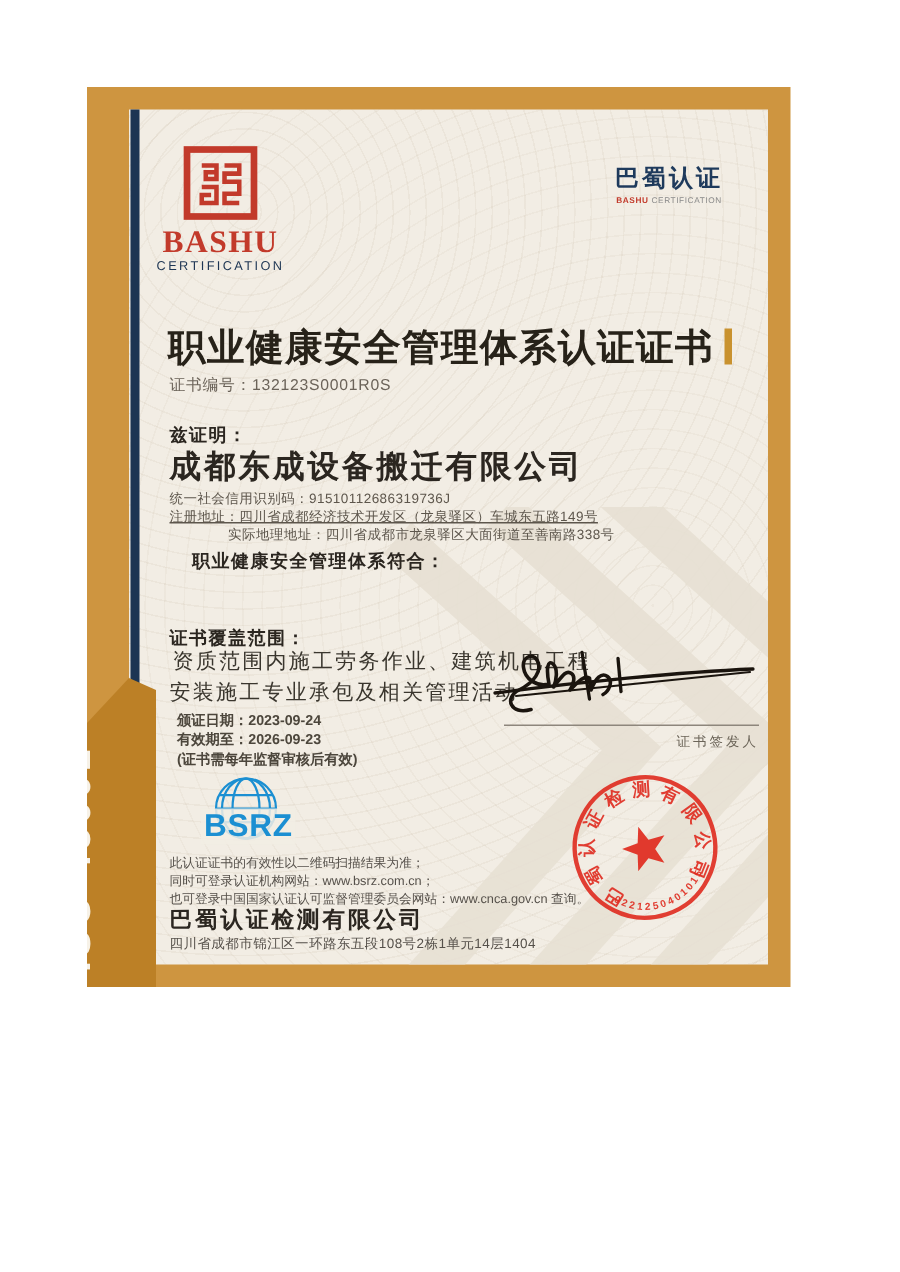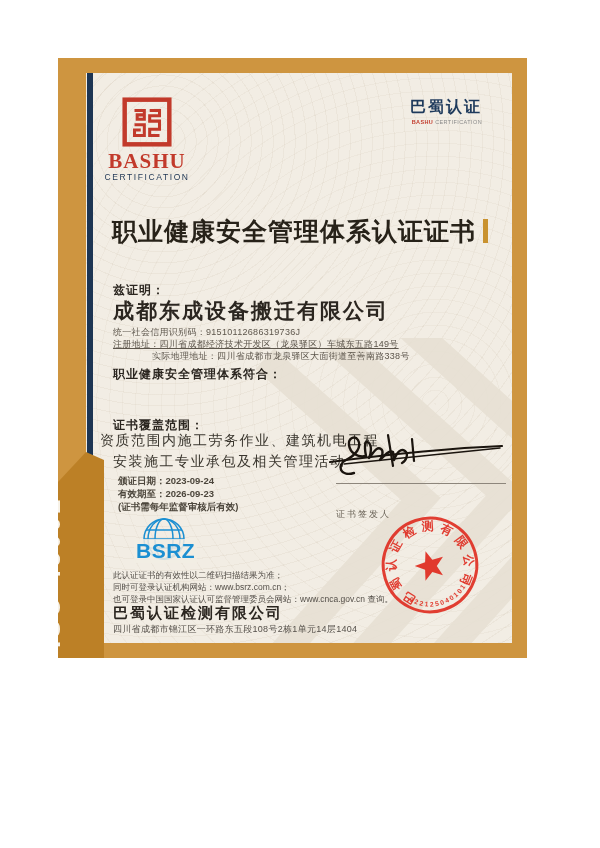--- a/index.html
+++ b/index.html
@@ -21,42 +21,42 @@
   .ribbon .txt{position:absolute;left:9px;bottom:10px;transform-origin:left bottom;
           transform:rotate(-90deg);white-space:nowrap;color:#f7f2e8;font-weight:bold;
           font-size:26px;letter-spacing:3px;}
 
   
   .bashu-logo{left:36px;top:24px;width:50px;height:50px;}
   .bashu-word{left:8px;top:76px;width:106px;text-align:center;color:#C23A2B;
           font-family:"Liberation Serif", serif;font-weight:bold;font-size:21px;letter-spacing:1px;}
   .bashu-sub{left:8px;top:99px;width:106px;text-align:center;color:#1D3553;
           font-size:8.5px;letter-spacing:1.6px;}
-  .brand{right:30px;top:24px;text-align:right;}
+  .brand{right:30px;top:36px;text-align:center;}
   .brand-cn{color:#1E3A5C;font-weight:bold;font-size:16px;letter-spacing:2px;}
   .brand-en{font-size:5.5px;letter-spacing:.4px;color:#8a8a8a;margin-top:1px;}
   .brand-en b{color:#C23A2B;}
 
   
   .title{left:26px;top:142px;font-size:25px;font-weight:bold;color:#272219;letter-spacing:1px;white-space:nowrap;}
   .caret{display:inline-block;width:5px;height:24px;background:#C9922F;margin-left:7px;vertical-align:-3px;}
   .certno{left:27px;top:177px;font-size:10.5px;color:#6b6359;letter-spacing:.5px;}
 
   
   .lbl{font-size:12px;font-weight:bold;color:#2b2620;letter-spacing:1px;}
   .company{left:27px;top:224px;font-size:21px;font-weight:bold;color:#2b2620;letter-spacing:2px;}
   .fine{font-size:9px;color:#5d564c;letter-spacing:.3px;}
   .std-val{left:27px;top:309px;font-size:15px;color:#33302a;letter-spacing:.5px;font-weight:500;}
   .scope-line{font-size:14px;color:#3a362e;letter-spacing:1.5px;}
   .dates{left:32px;top:401px;font-size:9.5px;color:#4c463c;line-height:13px;font-weight:bold;}
 
   
   .sig{left:238px;top:348px;width:185px;height:60px;}
   .sig-line{left:250px;top:410px;width:170px;height:1px;background:#8d867c;}
-  .sig-lbl{left:250px;top:435px;width:170px;text-align:left;font-size:9px;color:#6b6458;letter-spacing:2px;}
+  .sig-lbl{left:250px;top:415px;width:170px;text-align:right;font-size:9px;color:#6b6458;letter-spacing:2px;}
 
   
   .bsrz{left:44px;top:444px;width:80px;height:62px;}
   .bsrz svg{position:absolute;left:12px;top:0;}
   .bsrz .wordmark{position:absolute;left:4px;top:22px;font-size:21px;font-weight:bold;
        color:#1B8FD2;letter-spacing:.5px;background:rgba(242,237,228,.85);padding:0 2px;}
 
   
   .foot{font-size:8.5px;color:#55504a;line-height:11.5px;}
   .foot-co{left:27px;top:531px;font-size:15px;font-weight:bold;color:#2b2620;letter-spacing:2px;}
@@ -92,31 +92,32 @@
     </svg>
     <div class="abs bashu-word content-z">BASHU</div>
     <div class="abs bashu-sub content-z">CERTIFICATION</div>
 
     <div class="abs brand content-z">
       <div class="brand-cn">巴蜀认证</div>
       <div class="brand-en"><b>BASHU</b> <span>CERTIFICATION</span></div>
     </div>
 
     <div class="abs title content-z"><span>职业健康安全管理体系认证证书</span><span class="caret"></span></div>
+    <div class="abs certno content-z"><span>证书编号：</span><span>132123S0001R0S</span></div>
 
     <div class="abs lbl content-z" style="left:27px;top:209px;">兹证明：</div>
     <div class="abs company content-z">成都东成设备搬迁有限公司</div>
     <div class="abs fine content-z" style="left:27px;top:253px;">统一社会信用识别码：91510112686319736J</div>
     <div class="abs fine content-z" style="left:27px;top:265px;text-decoration:underline;">注册地址：四川省成都经济技术开发区（龙泉驿区）车城东五路149号</div>
     <div class="abs fine content-z" style="left:27px;top:277px;margin-left:39px;">实际地理地址：四川省成都市龙泉驿区大面街道至善南路338号</div>
 
-    <div class="abs lbl content-z" style="left:27px;top:293px;">职业健康安全管理体系符合：</div>
+    <div class="abs lbl content-z" style="left:42px;top:293px;">职业健康安全管理体系符合：</div>
 
     <div class="abs lbl content-z" style="left:27px;top:344px;">证书覆盖范围：</div>
-    <div class="abs scope-line content-z" style="left:14px;top:359px;">资质范围内施工劳务作业、建筑机电工程</div>
+    <div class="abs scope-line content-z" style="left:29px;top:359px;">资质范围内施工劳务作业、建筑机电工程</div>
     <div class="abs scope-line content-z" style="left:27px;top:380px;">安装施工专业承包及相关管理活动</div>
 
     <div class="abs dates content-z">
       <div>颁证日期：2023-09-24</div>
       <div>有效期至：2026-09-23</div>
       <div>(证书需每年监督审核后有效)</div>
     </div>
 
     <svg class="abs sig content-z" width="185" height="60" viewBox="0 0 185 60">
       <g fill="none" stroke="#1a140e" stroke-linecap="round" stroke-linejoin="round">

